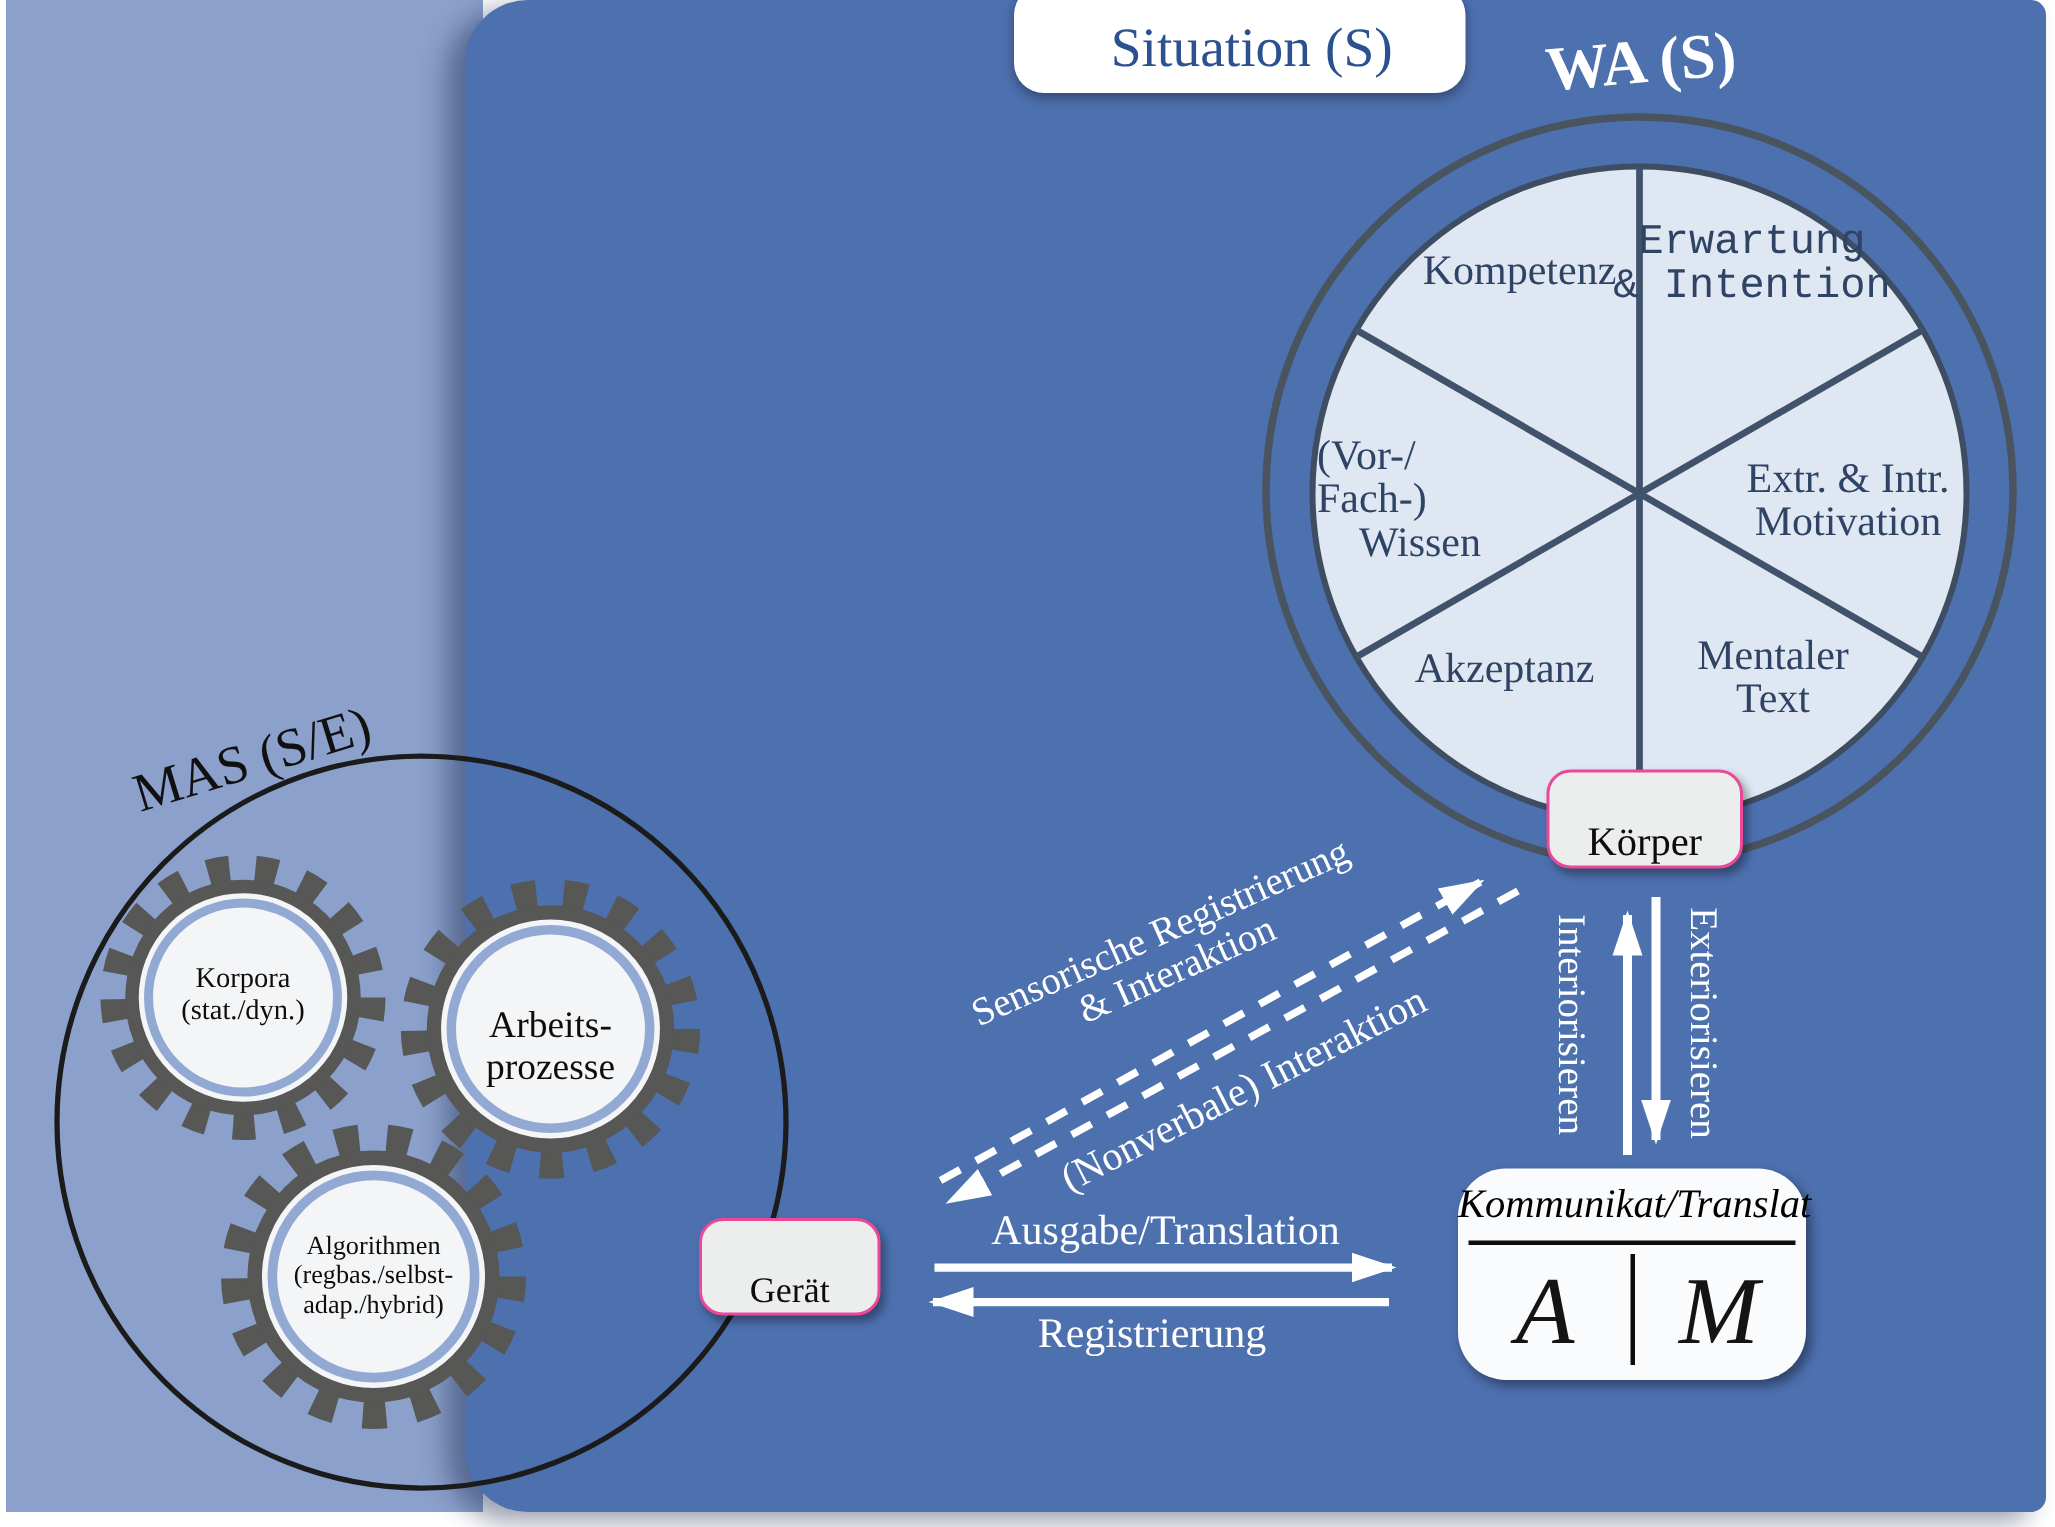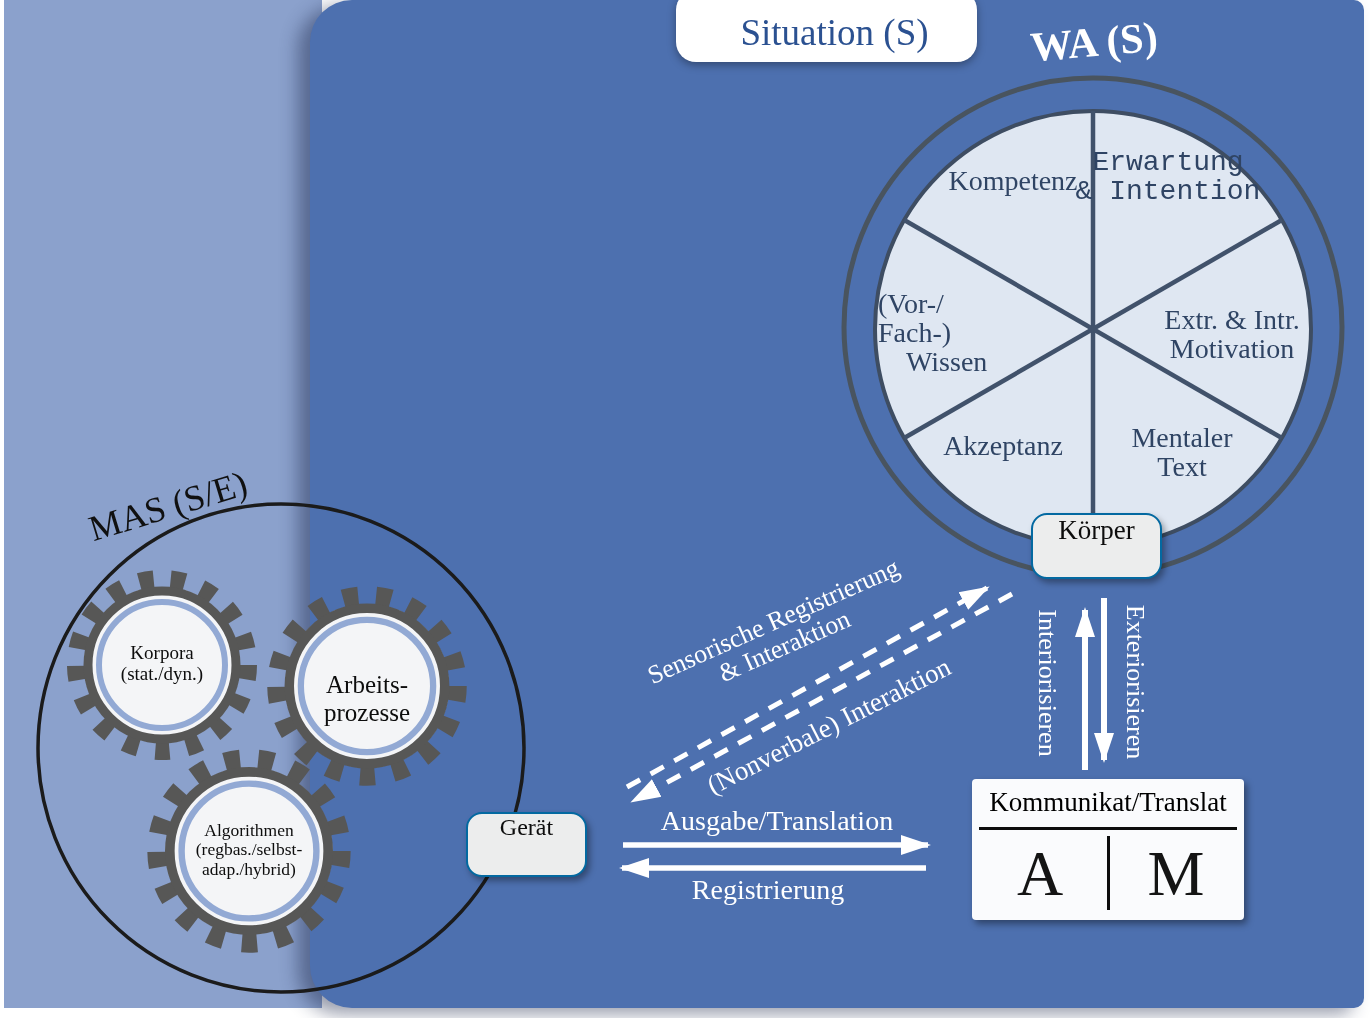--- a/index.html
+++ b/index.html
@@ -10,34 +10,34 @@
   .light-panel{left:4px;top:0;width:318px;height:1008px;background:#8ba1cc;}
   .dark-panel{left:310px;top:0;width:1054px;height:1008px;background:#4d70af;
               border-radius:42px 10px 10px 42px;
               box-shadow:-12px 6px 18px rgba(25,35,70,.45);}
   #shapes{left:0;top:0;width:1370px;height:1018px;z-index:3;}
   .lbl{z-index:4;white-space:nowrap;}
   .center{transform:translate(-50%,-50%);}
   .wedge{color:#2f4464;text-align:center;line-height:1.04;font-size:28px;z-index:4;}
   .gear-lbl{color:#0d0d0d;text-align:center;line-height:1.1;font-size:18px;z-index:4;}
   .white-lbl{color:#ffffff;z-index:4;}
-  .node-box{background:#eceded;border:2px solid #0369a1;border-radius:16px;
-            box-shadow:3px 4px 6px rgba(0,0,0,.35);display:flex;align-items:flex-start;
+  .node-box{background:#eceded;border:2px solid #ec4899;border-radius:16px;
+            box-shadow:3px 4px 6px rgba(0,0,0,.35);display:flex;align-items:flex-end;
             justify-content:center;color:#0d0d0d;z-index:5;}
   .situation-tab{left:676px;top:-10px;width:301px;height:72px;background:#ffffff;
                  border-radius:20px;box-shadow:0 3px 8px rgba(0,0,0,.35);
                  display:flex;align-items:flex-end;justify-content:center;
                  padding-bottom:8px;box-sizing:border-box;z-index:5;}
   .situation-tab span{font-size:37px;color:#2b5191;margin-left:16px;}
   .wa-lbl{left:1094px;top:42px;font-size:42px;font-weight:bold;color:#ffffff;
           transform:translate(-50%,-50%) rotate(-5deg);z-index:4;}
   .mas-lbl{left:168px;top:506px;font-size:36px;color:#101010;
            transform:translate(-50%,-50%) rotate(-17deg);z-index:4;}
-  .kommunikat-box{left:972px;top:779px;width:272px;height:141px;background:#fafbfd;
-                  border-radius:4px;box-shadow:3px 4px 7px rgba(0,0,0,.4);z-index:5;}
+  .kommunikat-box{left:972px;top:779px;width:232px;height:141px;background:#fafbfd;
+                  border-radius:32px;box-shadow:3px 4px 7px rgba(0,0,0,.4);z-index:5;font-style:italic;}
   .k-title{position:absolute;top:8px;left:0;width:100%;text-align:center;
            font-size:27px;color:#000;}
   .k-hline{position:absolute;top:48px;left:7px;right:7px;height:3px;background:#0d0d0d;}
   .k-vline{position:absolute;top:57px;bottom:10px;left:50%;width:3px;
            margin-left:-1.5px;background:#0d0d0d;}
   .k-a,.k-m{position:absolute;top:48px;bottom:0;width:50%;display:flex;
             align-items:center;justify-content:center;font-size:64px;color:#141414;}
   .k-a{left:0;} .k-m{right:0;}
   .rot90{transform:translate(-50%,-50%) rotate(90deg);}
   .diag-lbl{color:#ffffff;text-align:center;line-height:1.05;z-index:4;}

